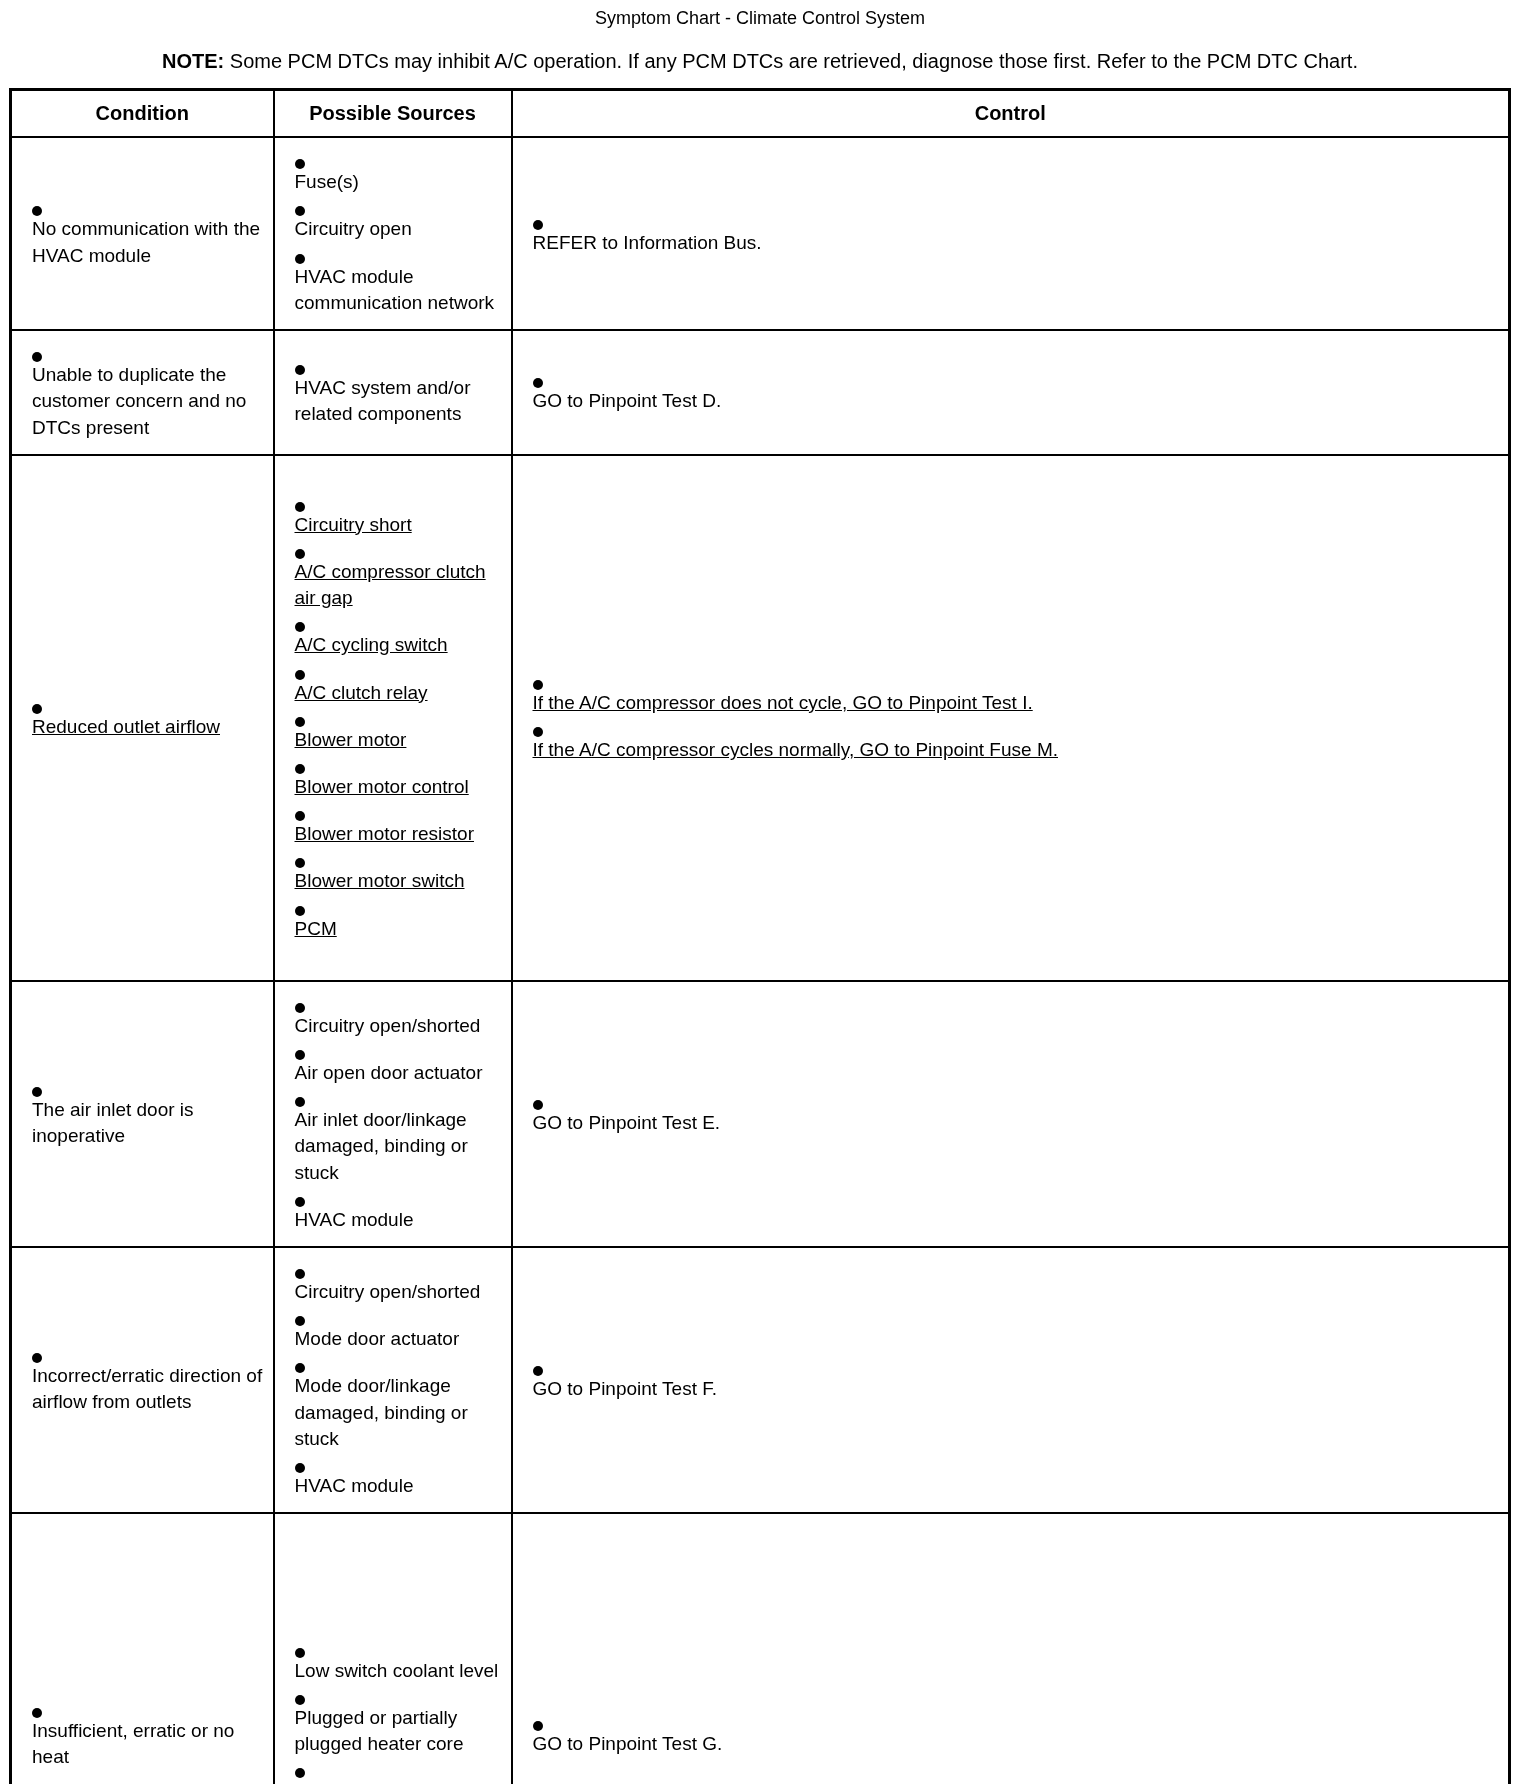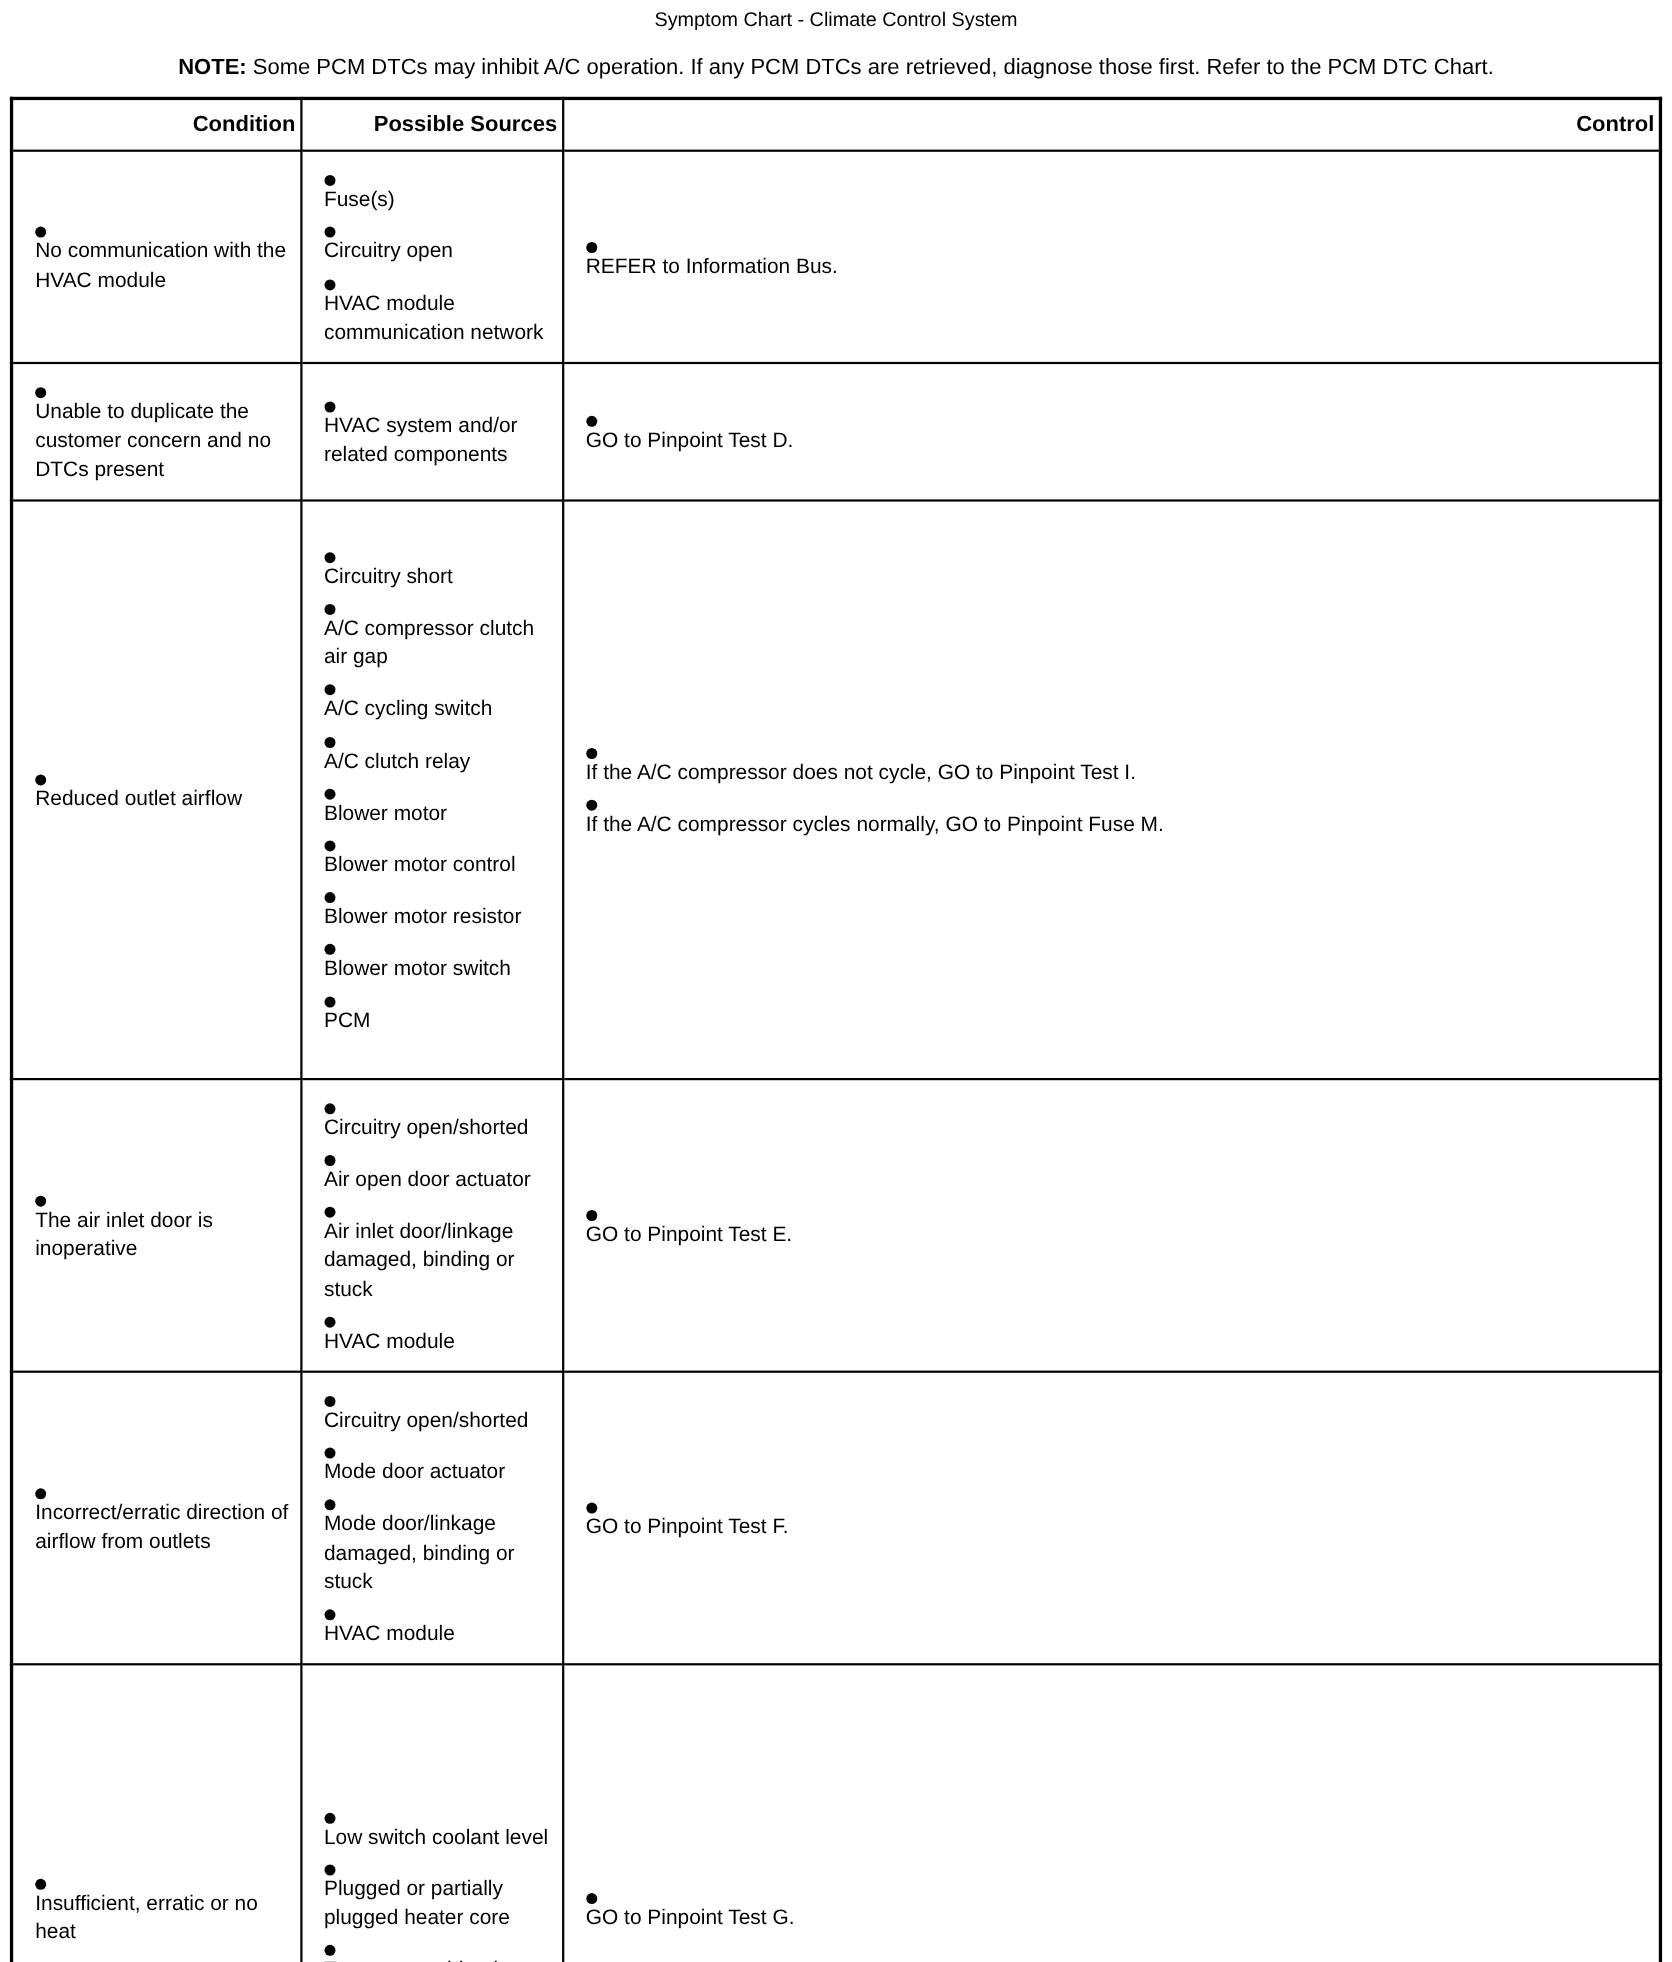--- a/index.html
+++ b/index.html
@@ -38,33 +38,33 @@
   .symptom-table th,
   .symptom-table td {
     border: 2px solid #000;
     vertical-align: middle;
     font-size: 19px;
     line-height: 1.38;
   }
   .symptom-table th {
     font-size: 20px;
     font-weight: 700;
-    text-align: right;
+    text-align: center;
     padding: 9px 4px;
   }
   .symptom-table td { padding: 10px 8px 10px 20px; }
 
   col.col-condition { width: 263px; }
   col.col-sources   { width: 238px; }
   col.col-action    { width: auto;  }
 
   
   tbody tr:nth-child(1) > td { height: 150px; }
   tbody tr:nth-child(2) > td { height: 122px; }
-  tbody tr:nth-child(3) > td { height: 526px; }
+  tbody tr:nth-child(3) > td { height: 526px; text-decoration: underline; }
   tbody tr:nth-child(4) > td { height: 260px; }
   tbody tr:nth-child(5) > td { height: 261px; }
   tbody tr:nth-child(6) > td { height: 444px; }
 
   ul.bullet-list {
     list-style: none;
     margin: 0;
     padding: 0;
   }
   ul.bullet-list li {

